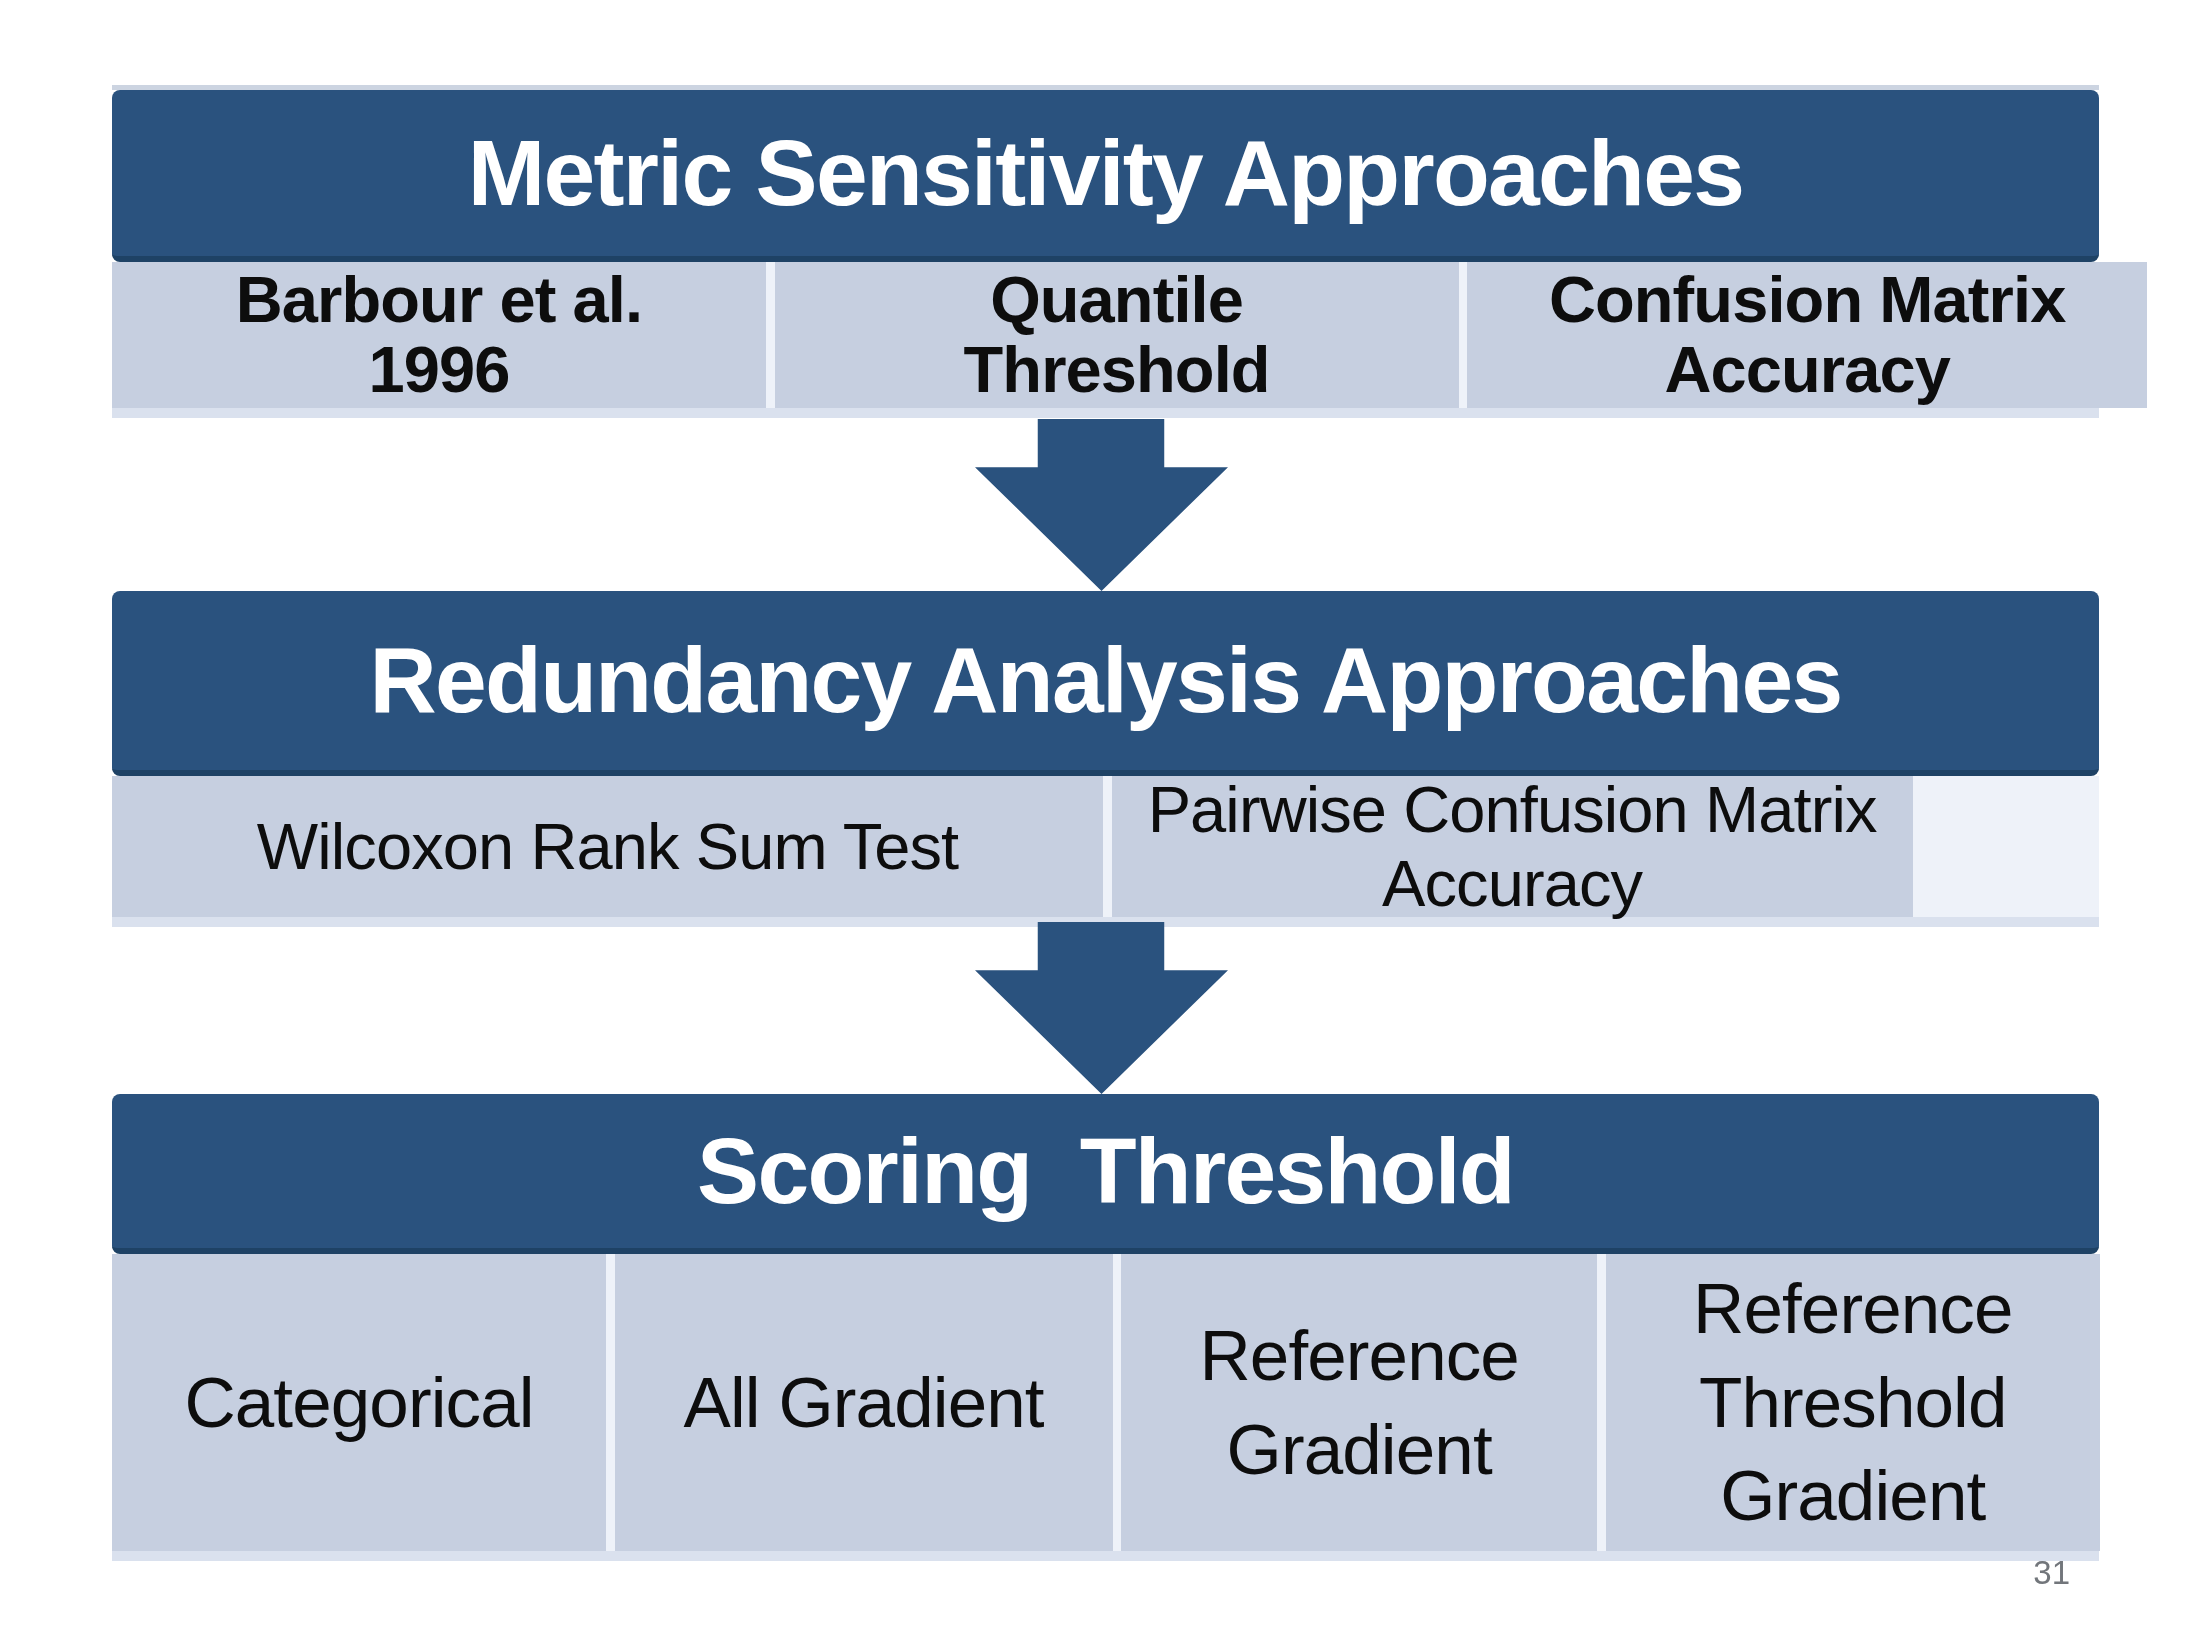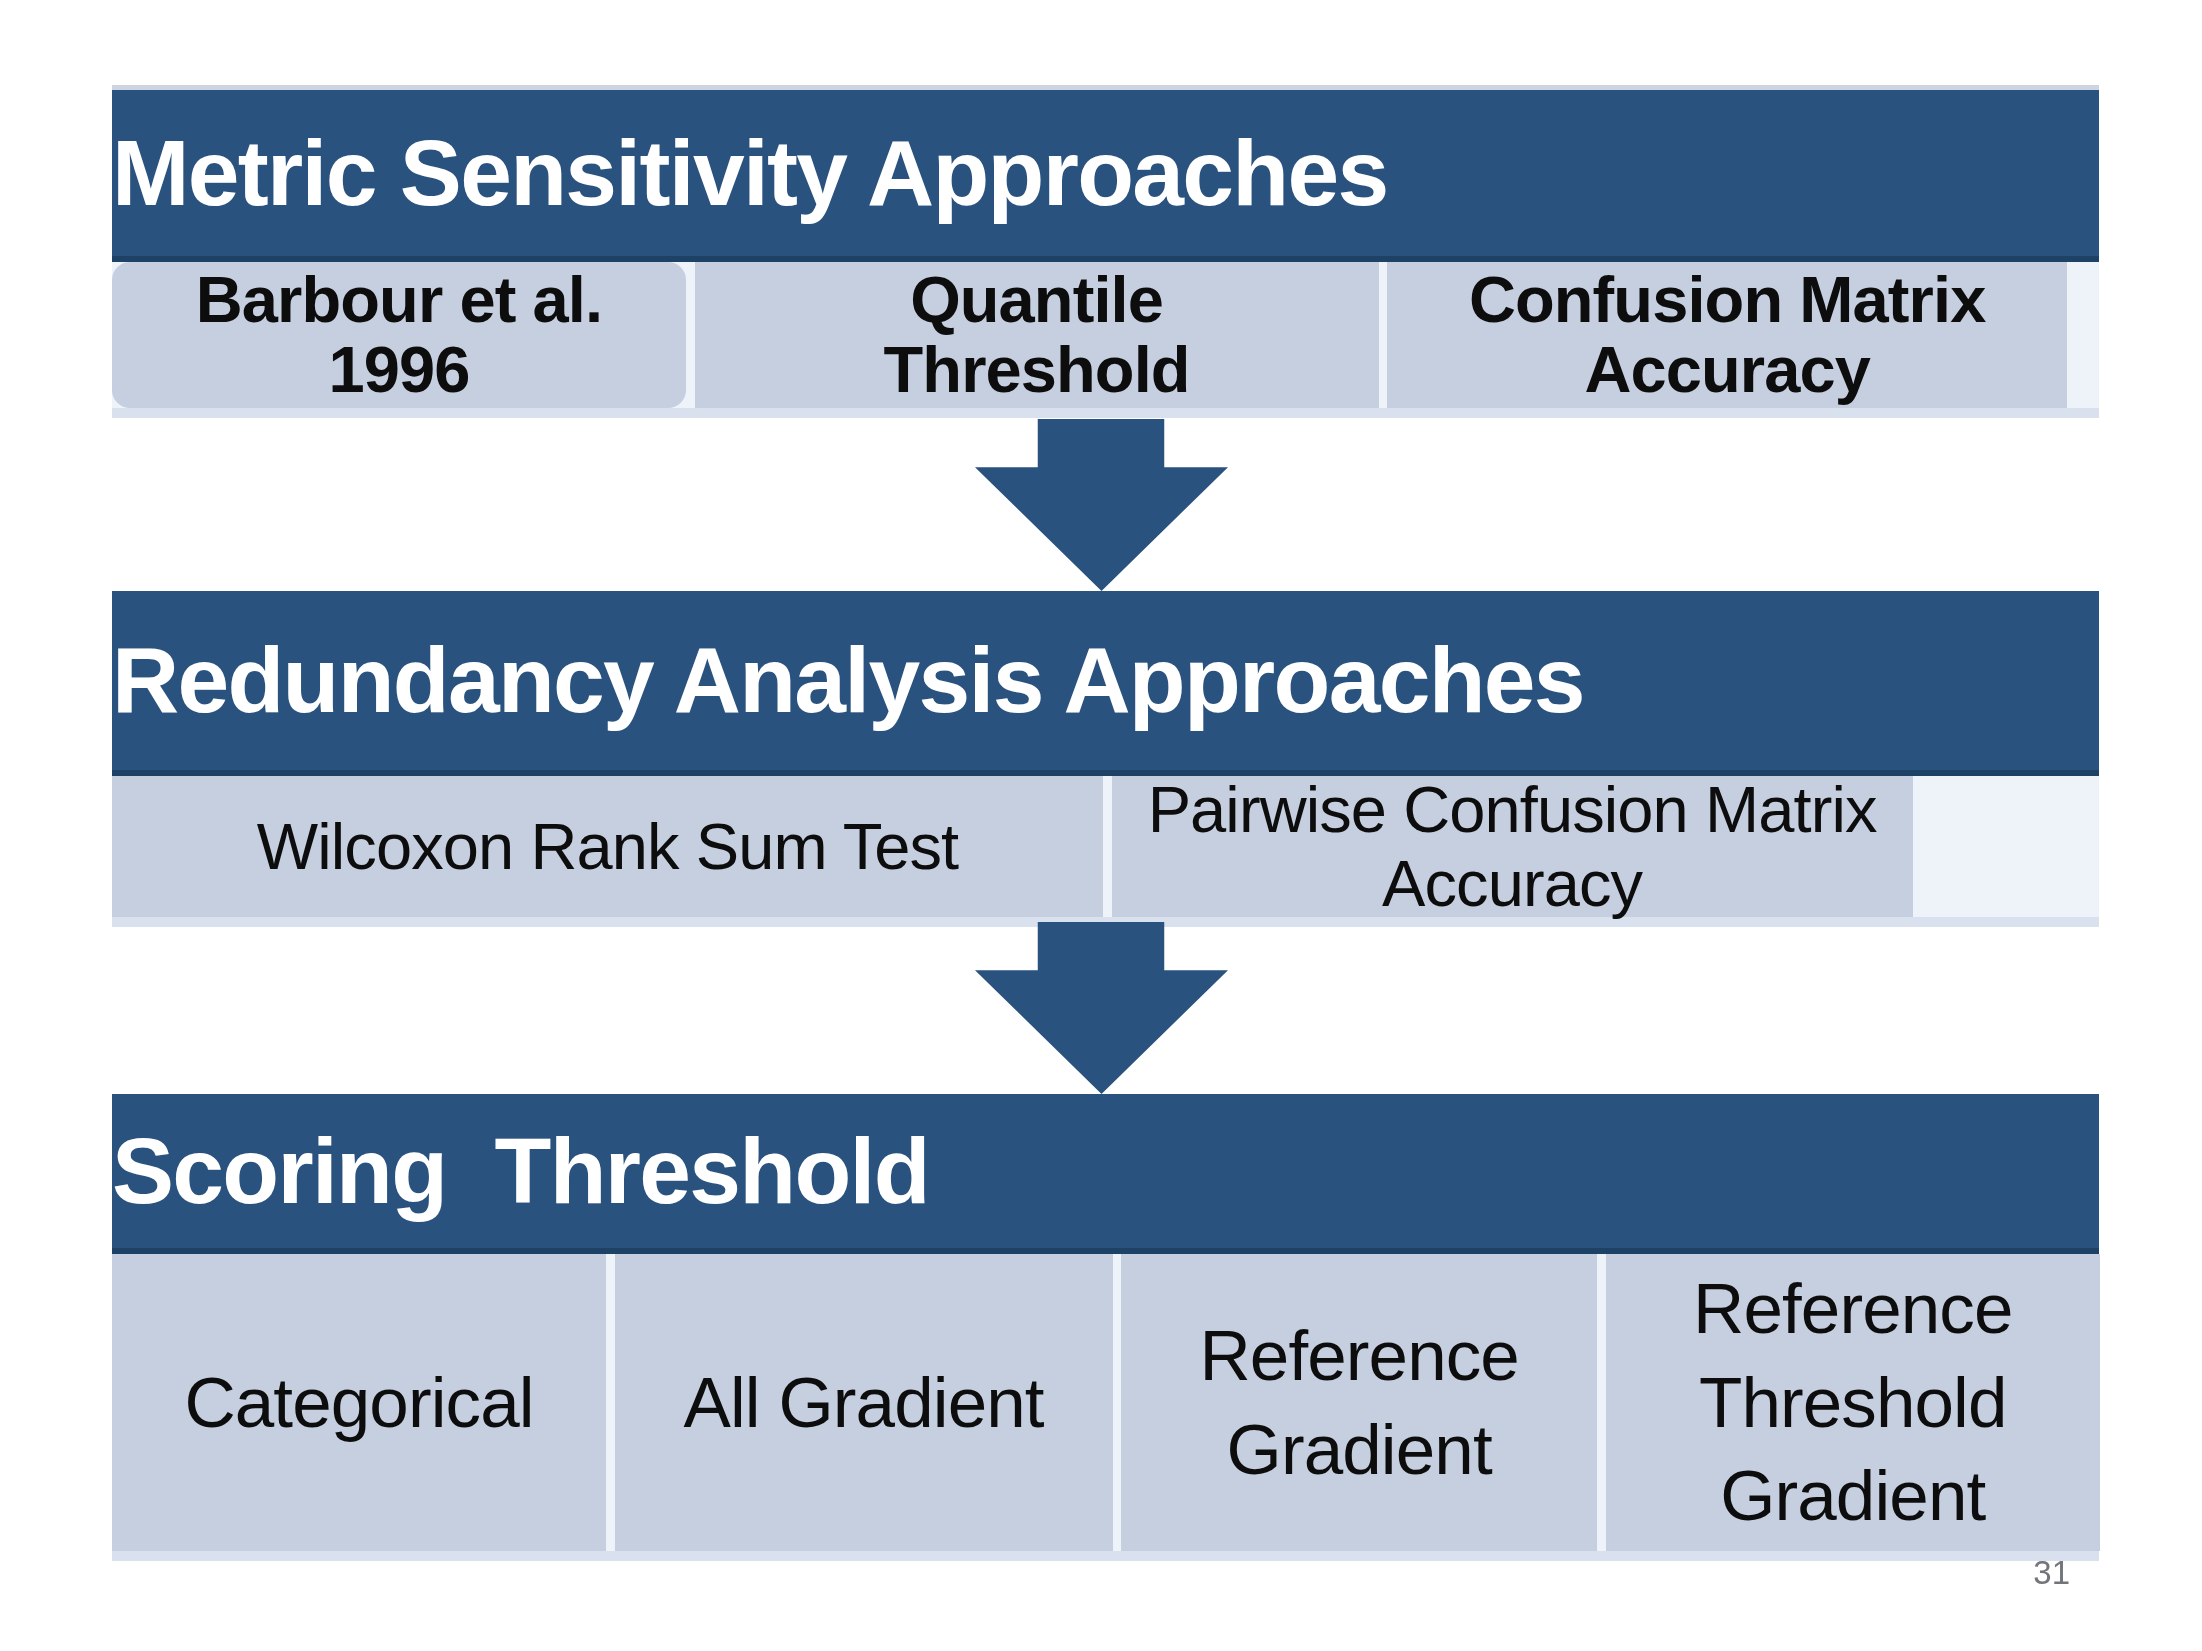--- a/index.html
+++ b/index.html
@@ -27,21 +27,21 @@
   .stage{
     position:absolute;
     left:112px;width:1987px;
   }
   .stage-1{top:85px;border-top:5.2px solid var(--table-top-edge);}
   .stage-2{top:591px;}
   .stage-3{top:1094px;}
   .stage-header{
     background:var(--header-bg);
     border-bottom:6px solid var(--header-edge);
-    display:flex;align-items:center;justify-content:flex-start;
+    display:flex;align-items:center;justify-content:center;border-radius:8px;
   }
   .stage-1 .stage-header{height:172px;}
   .stage-2 .stage-header{height:185px;}
   .stage-3 .stage-header{height:160px;}
   .stage-title{
     color:var(--header-text);
     font-size:93px;font-weight:bold;
     letter-spacing:-1.7px;
     white-space:pre-wrap;
     text-align:center;
@@ -63,21 +63,21 @@
   }
   .stage-cell-label{
     color:var(--cell-text);
     white-space:pre-line;
     letter-spacing:-0.9px;
   }
   .stage-1 .stage-cell-label{font-size:65px;font-weight:bold;line-height:1.07;}
   .stage-2 .stage-cell-label{font-size:65px;font-weight:normal;line-height:1.13;}
   .stage-3 .stage-cell-label{font-size:71px;font-weight:normal;line-height:1.32;}
   
-  .stage-1 .stage-cell:nth-child(1){width:574px;border-radius:18px;}
+  .stage-1 .stage-cell:nth-child(1){width:654px;}
   .stage-1 .stage-cell:nth-child(2){width:684px;}
   .stage-1 .stage-cell:nth-child(3){width:680px;}
   .stage-2 .stage-cell:nth-child(1){width:991px;}
   .stage-2 .stage-cell:nth-child(2){width:801px;}
   .stage-3 .stage-cell:nth-child(1){width:494px;}
   .stage-3 .stage-cell:nth-child(2){width:498px;}
   .stage-3 .stage-cell:nth-child(3){width:476px;}
   .stage-3 .stage-cell:nth-child(4){width:494px;}
   .down-arrow{
     position:absolute;

